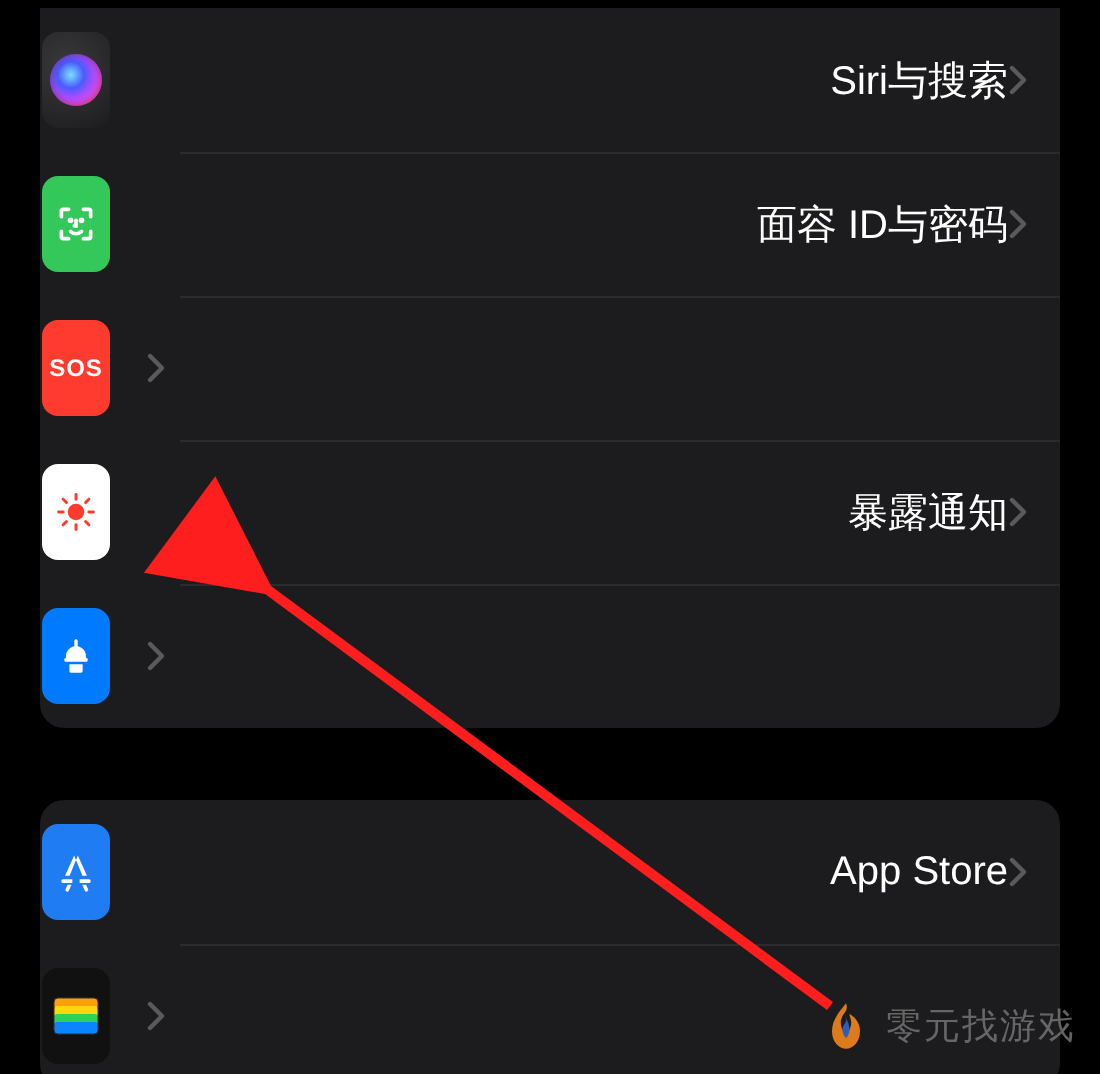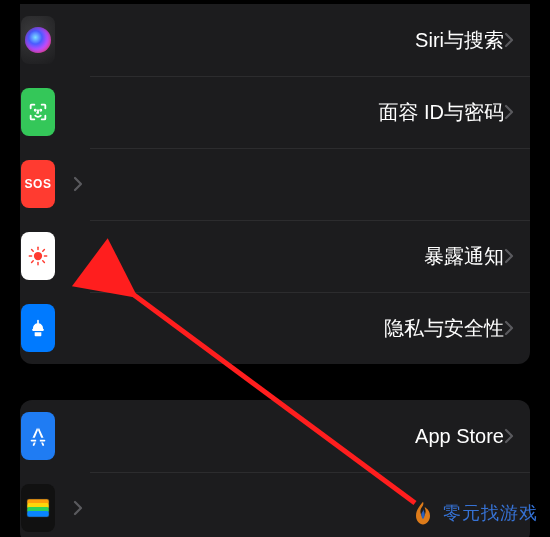--- a/index.html
+++ b/index.html
@@ -80,21 +80,21 @@
     bottom: 10px;
     display: flex;
     align-items: center;
     gap: 6px;
     opacity: .85;
   }
   .watermark .flame {
     width: 28px; height: 28px;
   }
   .watermark .txt {
-    color: #3b82f6;
+    color: #737373;
     font-size: 18px;
     font-weight: 500;
     letter-spacing: 1px;
   }
 </style>
 </head>
 <body>
 
 <div class="group">
 
@@ -168,21 +168,20 @@
 
 
   <div class="row">
     <div class="icon bg-blue">
       <svg width="20" height="20" viewBox="0 0 24 24" fill="#fff">
         <path d="M12 2c.6 0 1 .4 1 1v3.2c2.8.5 5 2.9 5 5.8v2H6v-2c0-2.9 2.2-5.3 5-5.8V3c0-.6.4-1 1-1z"></path>
         <rect x="5" y="13" width="14" height="2.5" rx="1"></rect>
         <path d="M8 17h8v4a1 1 0 0 1-1 1H9a1 1 0 0 1-1-1v-4z"></path>
       </svg>
     </div>
-    <div class="label">隐私与安全性</div>
     <div class="chev">
       <svg width="10" height="16" viewBox="0 0 10 16">
           <path d="M2 2l6 6-6 6" stroke="#5a5a5e" stroke-width="2.2" fill="none" stroke-linecap="round" stroke-linejoin="round"></path>
         </svg>
     </div>
   </div>
 
 </div>
 
 <div class="group">

